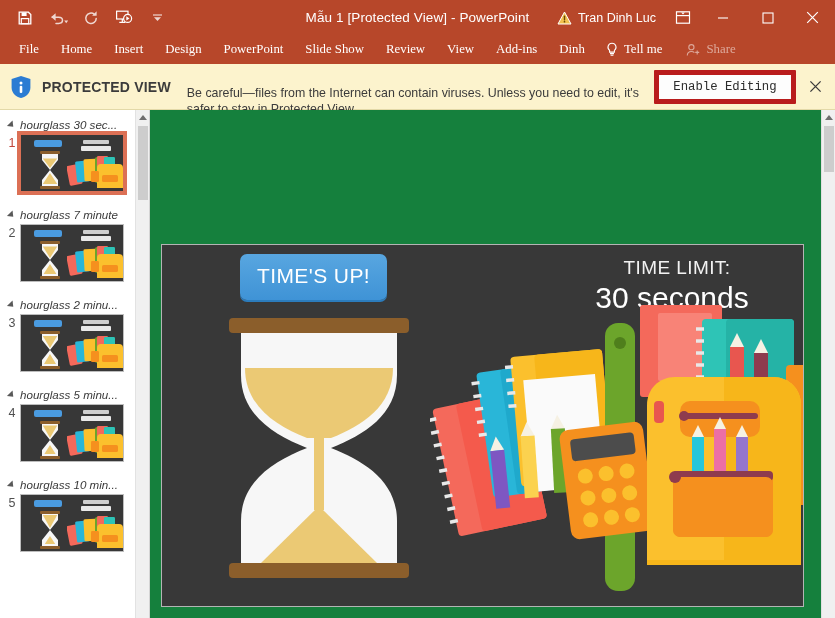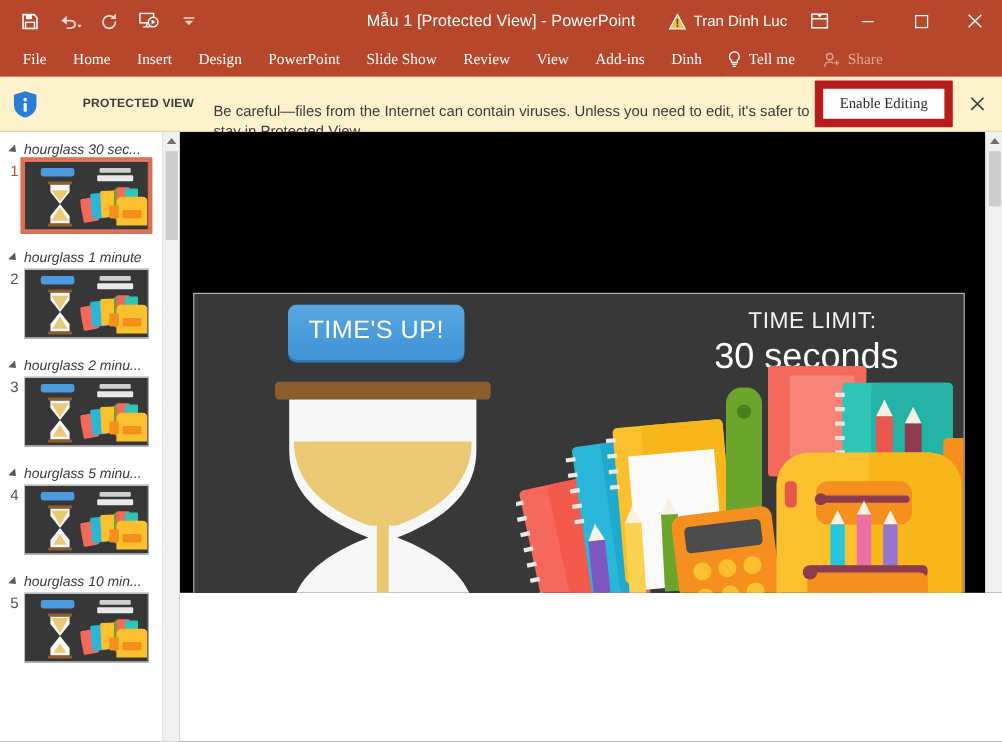--- a/index.html
+++ b/index.html
@@ -79,32 +79,32 @@
   .pvbar {
     height: 46px; width: 100%;
     background: #FCF3CD;
     border-bottom: 1px solid #E3D9A8;
     display: flex; align-items: center;
     padding: 0 8px 0 10px;
     position: relative;
   }
   .shield { width: 22px; height: 24px; flex: none; margin-right: 10px; }
   .pv-label {
-    font-size: 10px; color: #3B3B3B; font-weight: bold;
-    letter-spacing: .2px; white-space: nowrap; margin-right: 16px; margin-left: 27px;
+    font-size: 14px; color: #3B3B3B; font-weight: bold;
+    letter-spacing: .2px; white-space: nowrap; margin-right: 16px;
   }
   .pv-msg {
     font-size: 12.4px; color: #3B3B3B; line-height: 16px;
     max-width: 545px;
     margin-top: 28px;
   }
   .enable-btn {
     margin-left: auto;
-    border: 7px solid #b91c1c; background: #FDFDFD;
-    font-family: Liberation Serif, serif;
+    border: 5px solid #b91c1c; background: #FDFDFD;
+    font-family: Liberation Mono, monospace;
     font-size: 12.3px; color: #2B2B2B;
     padding: 5px 14px; border-radius: 1px;
     white-space: nowrap;
   }
   .pv-close {
     width: 26px; height: 26px; margin-left: 10px; margin-right: 2px;
     display: flex; align-items: center; justify-content: center;
     color: #3B3B3B; font-size: 16px;
   }
 
@@ -187,22 +187,22 @@
     width: 14px; height: 14px; background: #F0F0F0;
     display: flex; align-items: center; justify-content: center;
   }
   .tp-thumb {
     position: absolute; left: 2px; top: 16px;
     width: 10px; height: 74px; background: #CDCDCD;
   }
 
   
   .editor {
-    flex: 1; height: 384px;
-    background: #000000;
+    flex: 1; height: 508px;
+    background: #15803d;
     position: relative;
     overflow: hidden;
   }
   .slide-canvas {
     position: absolute;
     left: 12px; top: 135px;
     width: 641px; height: 361px;
     background: #383838;
     box-shadow: 0 0 0 1px #B4B4B4;
     overflow: hidden;
@@ -409,21 +409,21 @@
               <path d="M34 9h18a4 4 0 0 1 4 4v20H30V13a4 4 0 0 1 4-4z" fill="#FBC02D"></path>
               <rect x="35" y="20" width="16" height="7" rx="1.6" fill="#F5901E"></rect>
               <rect x="24" y="16" width="8" height="11" rx="1.3" fill="#F5901E"></rect>
             </svg>
           </div>
         </div>
       </div>
 
       <div class="section-row">
         <span class="sec-tri"></span>
-        <span class="sec-name">hourglass 1 minute</span>
+        <span class="sec-name">hourglass 7 minute</span>
       </div>
       <div class="slide-row">
         <div class="slide-num">2</div>
         <div class="thumb">
           <div class="mini">
             <div class="mini-badge"></div>
             <div class="mini-t1"></div>
             <div class="mini-t2"></div>
             <svg class="mini-hg" viewBox="0 0 22 38">
               <rect x="1" y="0" width="20" height="3" rx="1" fill="#8B5E2B"></rect>

